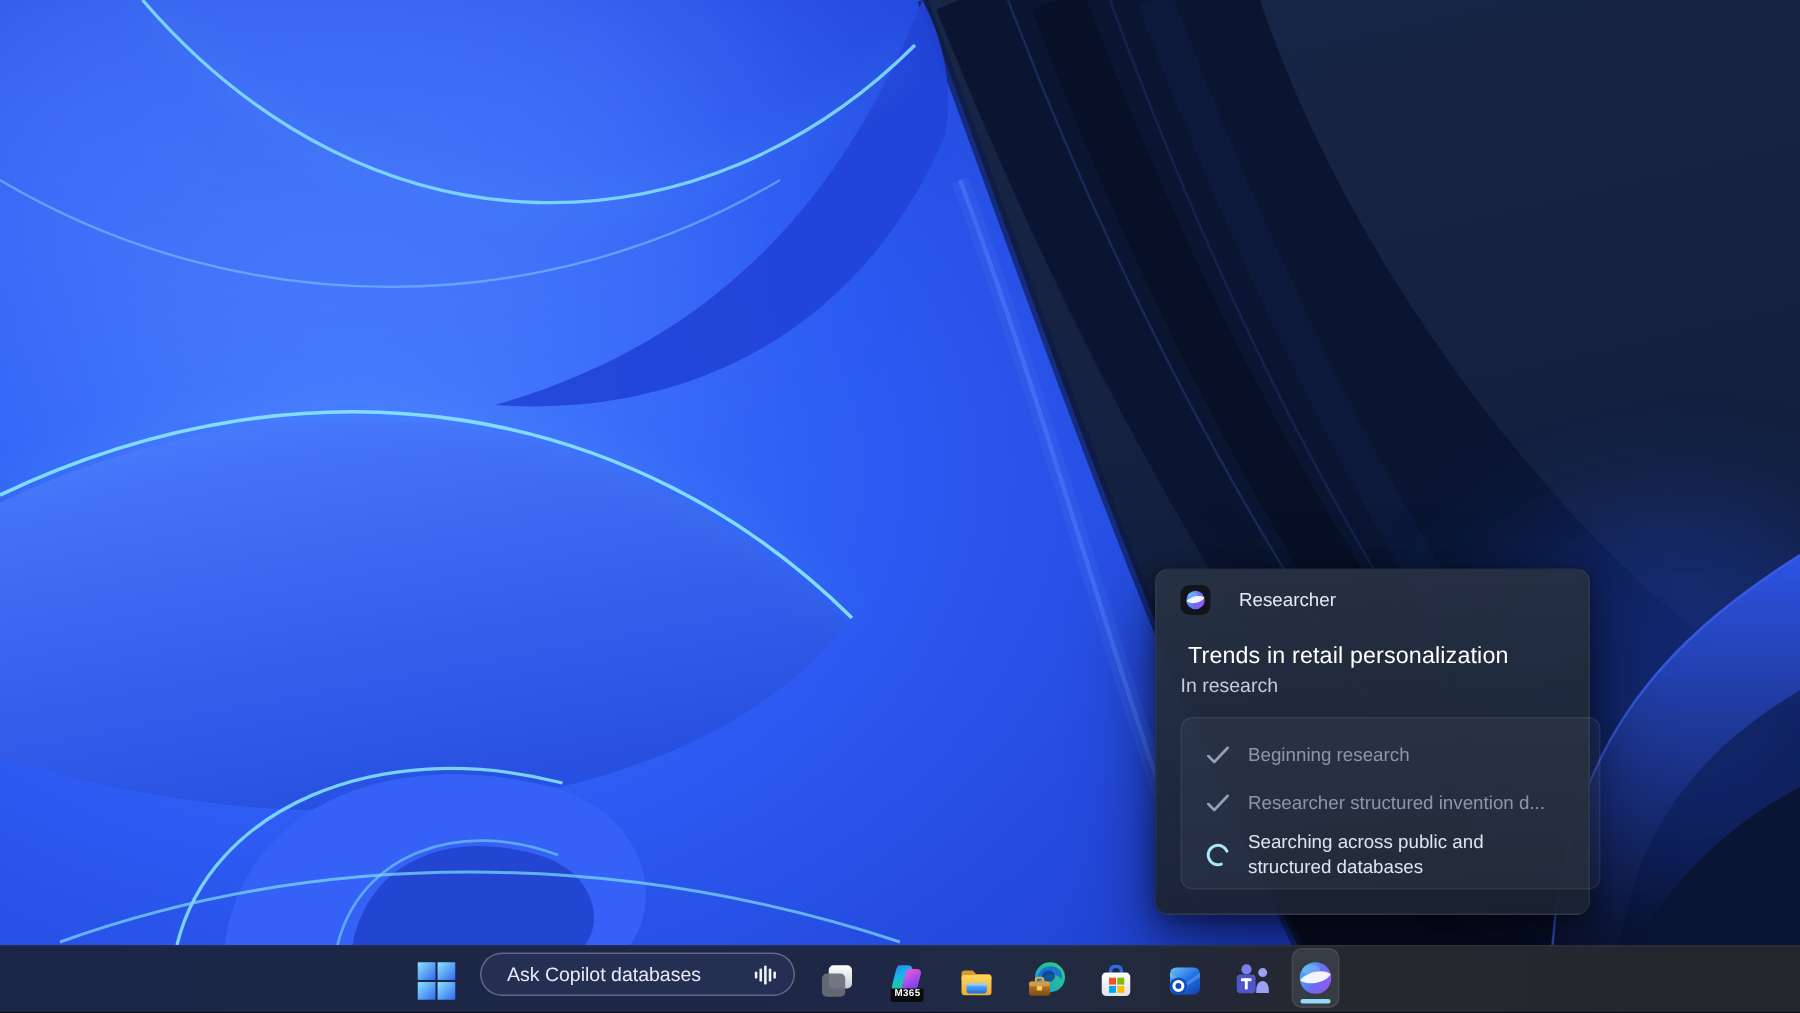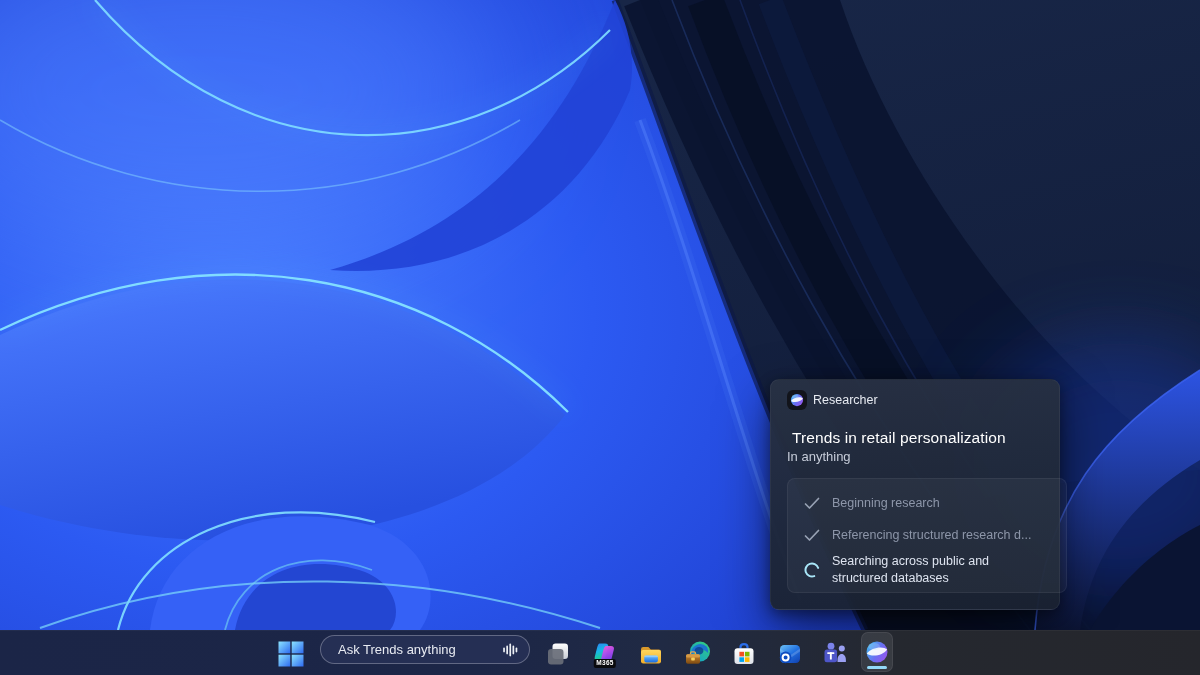--- a/index.html
+++ b/index.html
@@ -5,21 +5,21 @@
   html,body{margin:0;padding:0;background:#000;}
   .screen{position:relative;width:1200px;height:675px;overflow:hidden;
           font-family:"Liberation Sans","DejaVu Sans",sans-serif;background:#0a1124;}
   .wallpaper{position:absolute;left:0;top:0;width:1200px;height:630px;display:block;}
 
   
   .card{position:absolute;left:770px;top:379px;width:290px;height:231px;border-radius:9px;
         background:linear-gradient(175deg,rgba(40,49,68,.97) 0%,rgba(30,39,56,.97) 60%,rgba(26,34,49,.97) 100%);
         box-shadow:0 20px 50px rgba(0,0,0,.55),0 4px 14px rgba(0,0,0,.4);
         border:1px solid rgba(255,255,255,.05);box-sizing:border-box;}
-  .card-header{position:absolute;left:16px;top:10px;display:flex;align-items:center;gap:6px;}
+  .card-header{position:absolute;left:16px;top:10px;display:flex;align-items:center;gap:19px;}
   .app-icon-plate{width:20px;height:20px;border-radius:6px;background:#12141b;display:flex;
                   align-items:center;justify-content:center;}
   .app-name{font-size:12.5px;color:#e6eaf1;}
   .card-title{position:absolute;left:16px;top:44px;margin:5px;font-size:15.5px;font-weight:400;
               color:#ffffff;letter-spacing:.1px;}
   .card-status{position:absolute;left:16px;top:69px;font-size:13px;color:#c6ccd9;}
   .steps-panel{position:absolute;left:16px;top:98px;width:280px;height:115px;border-radius:8px;
                background:rgba(255,255,255,.045);border:1px solid rgba(255,255,255,.06);box-sizing:border-box;}
   .step{position:absolute;left:0;display:flex;align-items:center;gap:10px;padding-left:14px;}
   .step .step-icon{width:20px;display:flex;justify-content:center;align-items:center;flex:0 0 20px;}
@@ -136,38 +136,38 @@
           </defs>
           <circle cx="12" cy="12" r="10.5" fill="url(#sphG)"></circle>
           <path d="M1.8,13.5 C6,7.5 18,5.5 22.2,9.5 C18.5,15.5 6.5,17.5 1.8,13.5 Z" fill="#ffffff" opacity="0.92"></path>
           <ellipse cx="9" cy="6.5" rx="6" ry="3.5" fill="#bfe8ff" opacity="0.25"></ellipse>
         </svg>
       </div>
       <span class="app-name">Researcher</span>
     </div>
 
     <h1 class="card-title">Trends in retail personalization</h1>
-    <div class="card-status">In anything</div>
+    <div class="card-status">In research</div>
 
     <div class="steps-panel">
       <div class="step step1 done">
         <span class="step-icon">
           <svg width="16" height="13" viewBox="0 0 16 13">
               <path d="M1.5,7 L5.5,11 L14.5,1.5" stroke="#98a2b4" stroke-width="1.7" fill="none" stroke-linecap="round" stroke-linejoin="round"></path>
             </svg>
         </span>
         <span class="step-label">Beginning research</span>
       </div>
       <div class="step step2 done">
         <span class="step-icon">
           <svg width="16" height="13" viewBox="0 0 16 13">
               <path d="M1.5,7 L5.5,11 L14.5,1.5" stroke="#98a2b4" stroke-width="1.7" fill="none" stroke-linecap="round" stroke-linejoin="round"></path>
             </svg>
         </span>
-        <span class="step-label">Referencing structured research d...</span>
+        <span class="step-label">Researcher structured invention d...</span>
       </div>
       <div class="step step3 current">
         <span class="step-icon">
           <svg width="16" height="16" viewBox="0 0 16 16" class="spin">
             <circle cx="8" cy="8" r="6.5" fill="none" stroke="#a9e6f8" stroke-width="2" stroke-dasharray="30 11" stroke-linecap="round" transform="rotate(70 8 8)"></circle>
           </svg>
         </span>
         <span class="step-label">Searching across public and structured databases</span>
       </div>
     </div>
@@ -184,21 +184,21 @@
             </linearGradient>
           </defs>
         <rect x="0.5" y="0.5" width="11.8" height="11.8" fill="url(#winG)"></rect>
         <rect x="13.7" y="0.5" width="11.8" height="11.8" fill="url(#winG)"></rect>
         <rect x="0.5" y="13.7" width="11.8" height="11.8" fill="url(#winG)"></rect>
         <rect x="13.7" y="13.7" width="11.8" height="11.8" fill="url(#winG)"></rect>
       </svg>
     </button>
 
     <div class="search-pill">
-      <span class="search-text">Ask Trends anything</span>
+      <span class="search-text">Ask Copilot databases</span>
       <span class="wave">
         <svg width="16" height="16" viewBox="0 0 16 16">
           <g fill="#eef1f6">
             <rect x="1.2" y="5.6" width="1.7" height="4.8" rx="0.8"></rect>
             <rect x="4.3" y="3.6" width="1.7" height="8.8" rx="0.8"></rect>
             <rect x="7.4" y="1.6" width="1.7" height="12.8" rx="0.8"></rect>
             <rect x="10.5" y="3.6" width="1.7" height="8.8" rx="0.8"></rect>
             <rect x="13.6" y="5.6" width="1.7" height="4.8" rx="0.8"></rect>
           </g>
         </svg>

